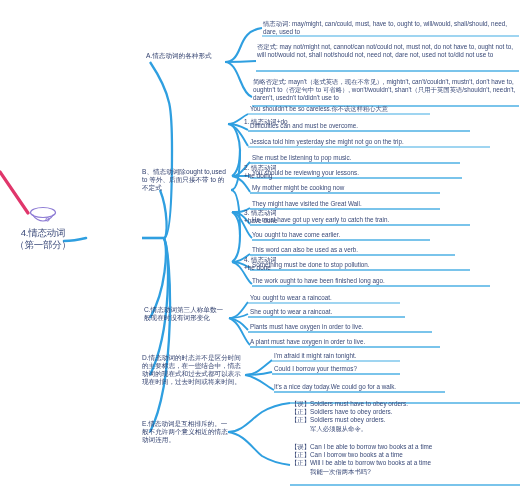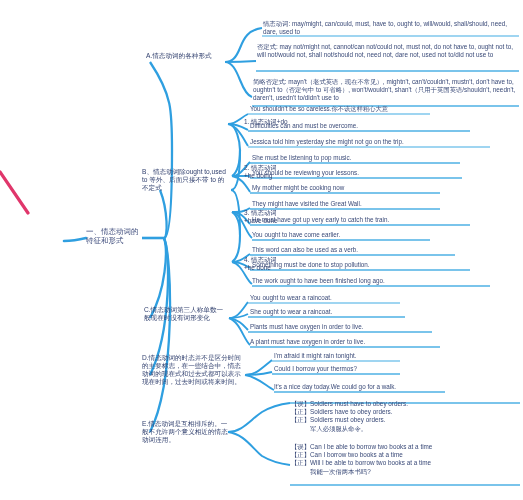--- a/index.html
+++ b/index.html
@@ -128,24 +128,32 @@
     <path d="M272,361 L400,361" stroke="#7fc7ec" stroke-width="1.3" fill="none"></path>
     <path d="M272,374 L400,374" stroke="#4eb0e4" stroke-width="1.5" fill="none"></path>
     <path d="M274,392 L445,392" stroke="#4eb0e4" stroke-width="1.5" fill="none"></path>
 
     <path d="M228,432 C242,432 250,420 262,412 C272,406 282,404 290,403" stroke="#2f9fe0" stroke-width="2" fill="none"></path>
     <path d="M228,432 C244,434 252,448 262,456 C272,462 282,464 290,465" stroke="#2f9fe0" stroke-width="2" fill="none"></path>
     <path d="M290,403 L520,403" stroke="#4eb0e4" stroke-width="1.6" fill="none"></path>
     <path d="M290,485 L520,485" stroke="#4eb0e4" stroke-width="1.6" fill="none"></path>
   </svg>
 
-
-  <div class="node" id="branch-1">
-    <div class="txt">一、情态动词的特征和形式</div>
-  </div>
+  <div class="node" id="root-node">
+    <div class="cap">
+      <svg width="30" height="20" viewBox="0 0 30 20">
+        <ellipse cx="15" cy="7.5" rx="12.5" ry="5" fill="none" stroke="#8d7bd4" stroke-width="1.2"></ellipse>
+        <path d="M4.5,9.5 C7,14 12,16 15,16 C18,16 23,14 25.5,9.5" fill="none" stroke="#8d7bd4" stroke-width="1.2"></path>
+        <circle cx="19.5" cy="14.5" r="1.6" fill="none" stroke="#8d7bd4" stroke-width="1"></circle>
+      </svg>
+    </div>
+    <div class="txt">4.情态动词
+（第一部分）</div>
+  </div>
+
 
   <div class="node l2" style="left:146px;top:52px;">
     <div class="txt">A.情态动词的各种形式</div>
   </div>
   <div class="node leaf multi" style="left:263px;top:20px;width:258px;">
     <div class="txt">情态动词: may/might, can/could, must, have to, ought to, will/would, shall/should, need, dare, used to</div>
   </div>
   <div class="node leaf multi" style="left:257px;top:43px;width:264px;">
     <div class="txt">否定式: may not/might not, cannot/can not/could not, must not, do not have to, ought not to, will not/would not, shall not/should not, need not, dare not, used not to/did not use to</div>
   </div>

